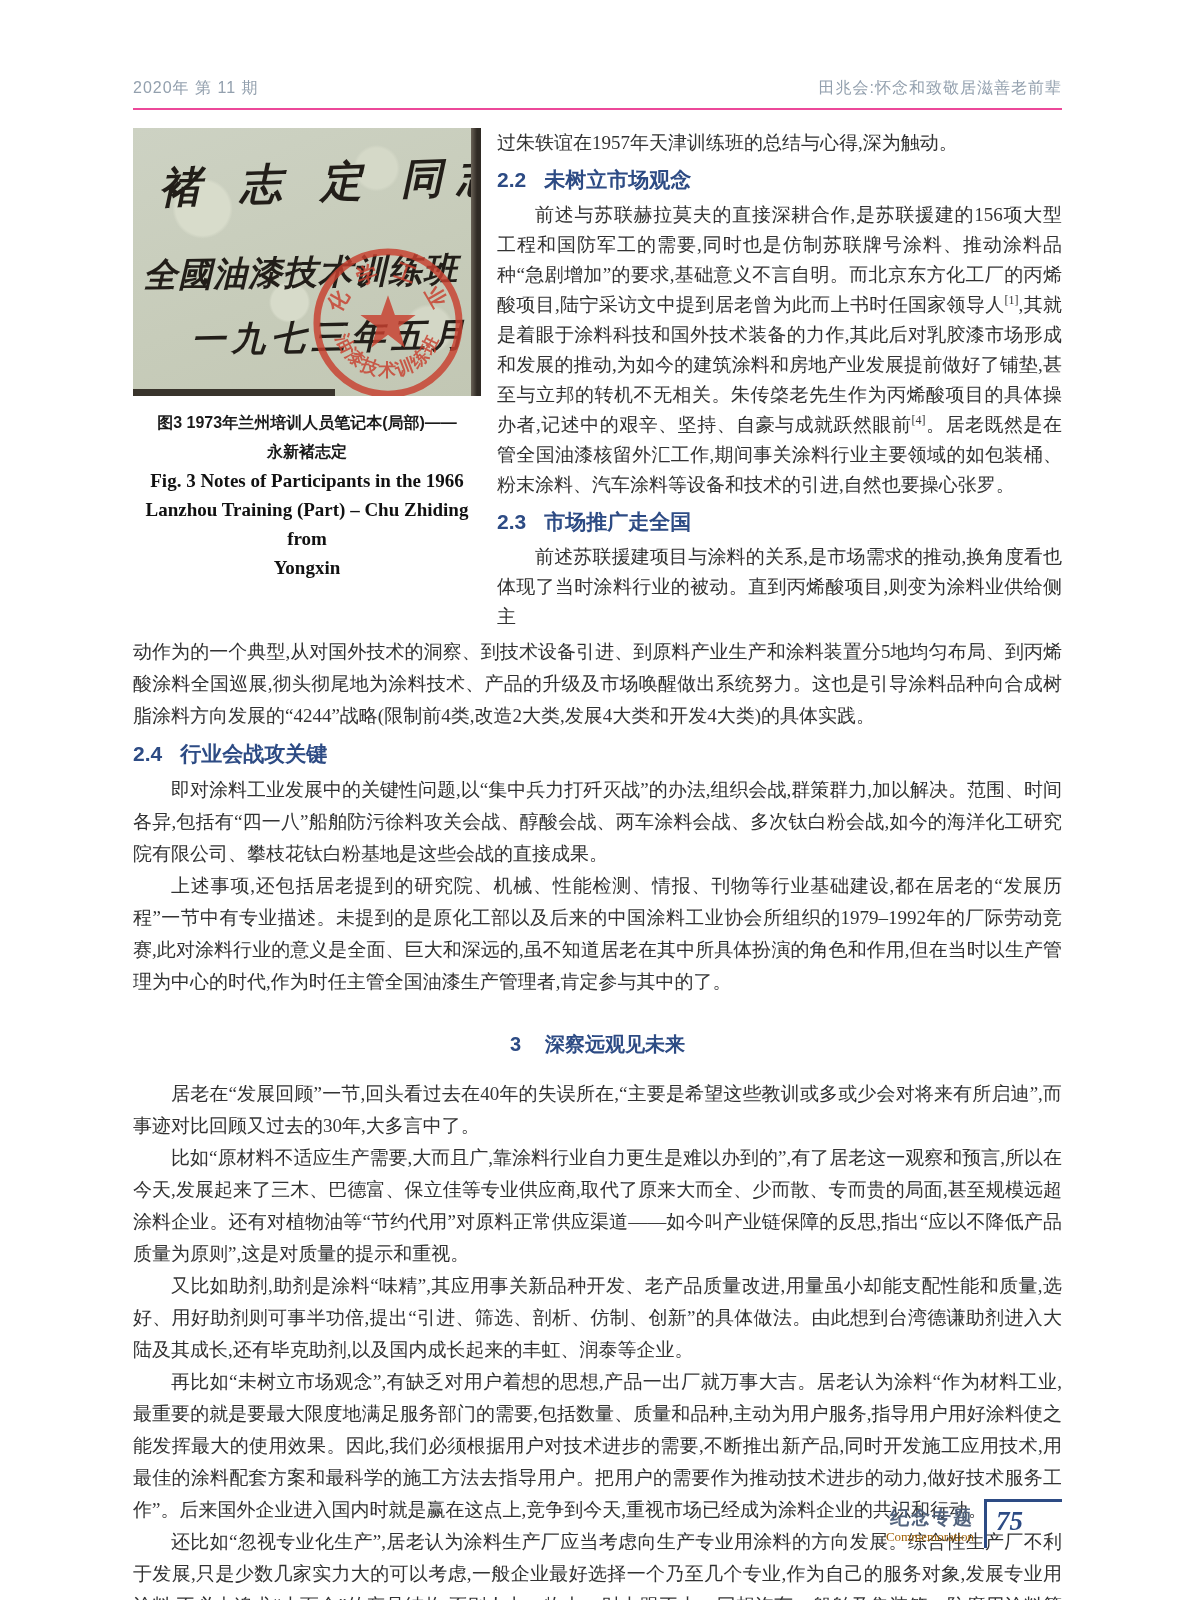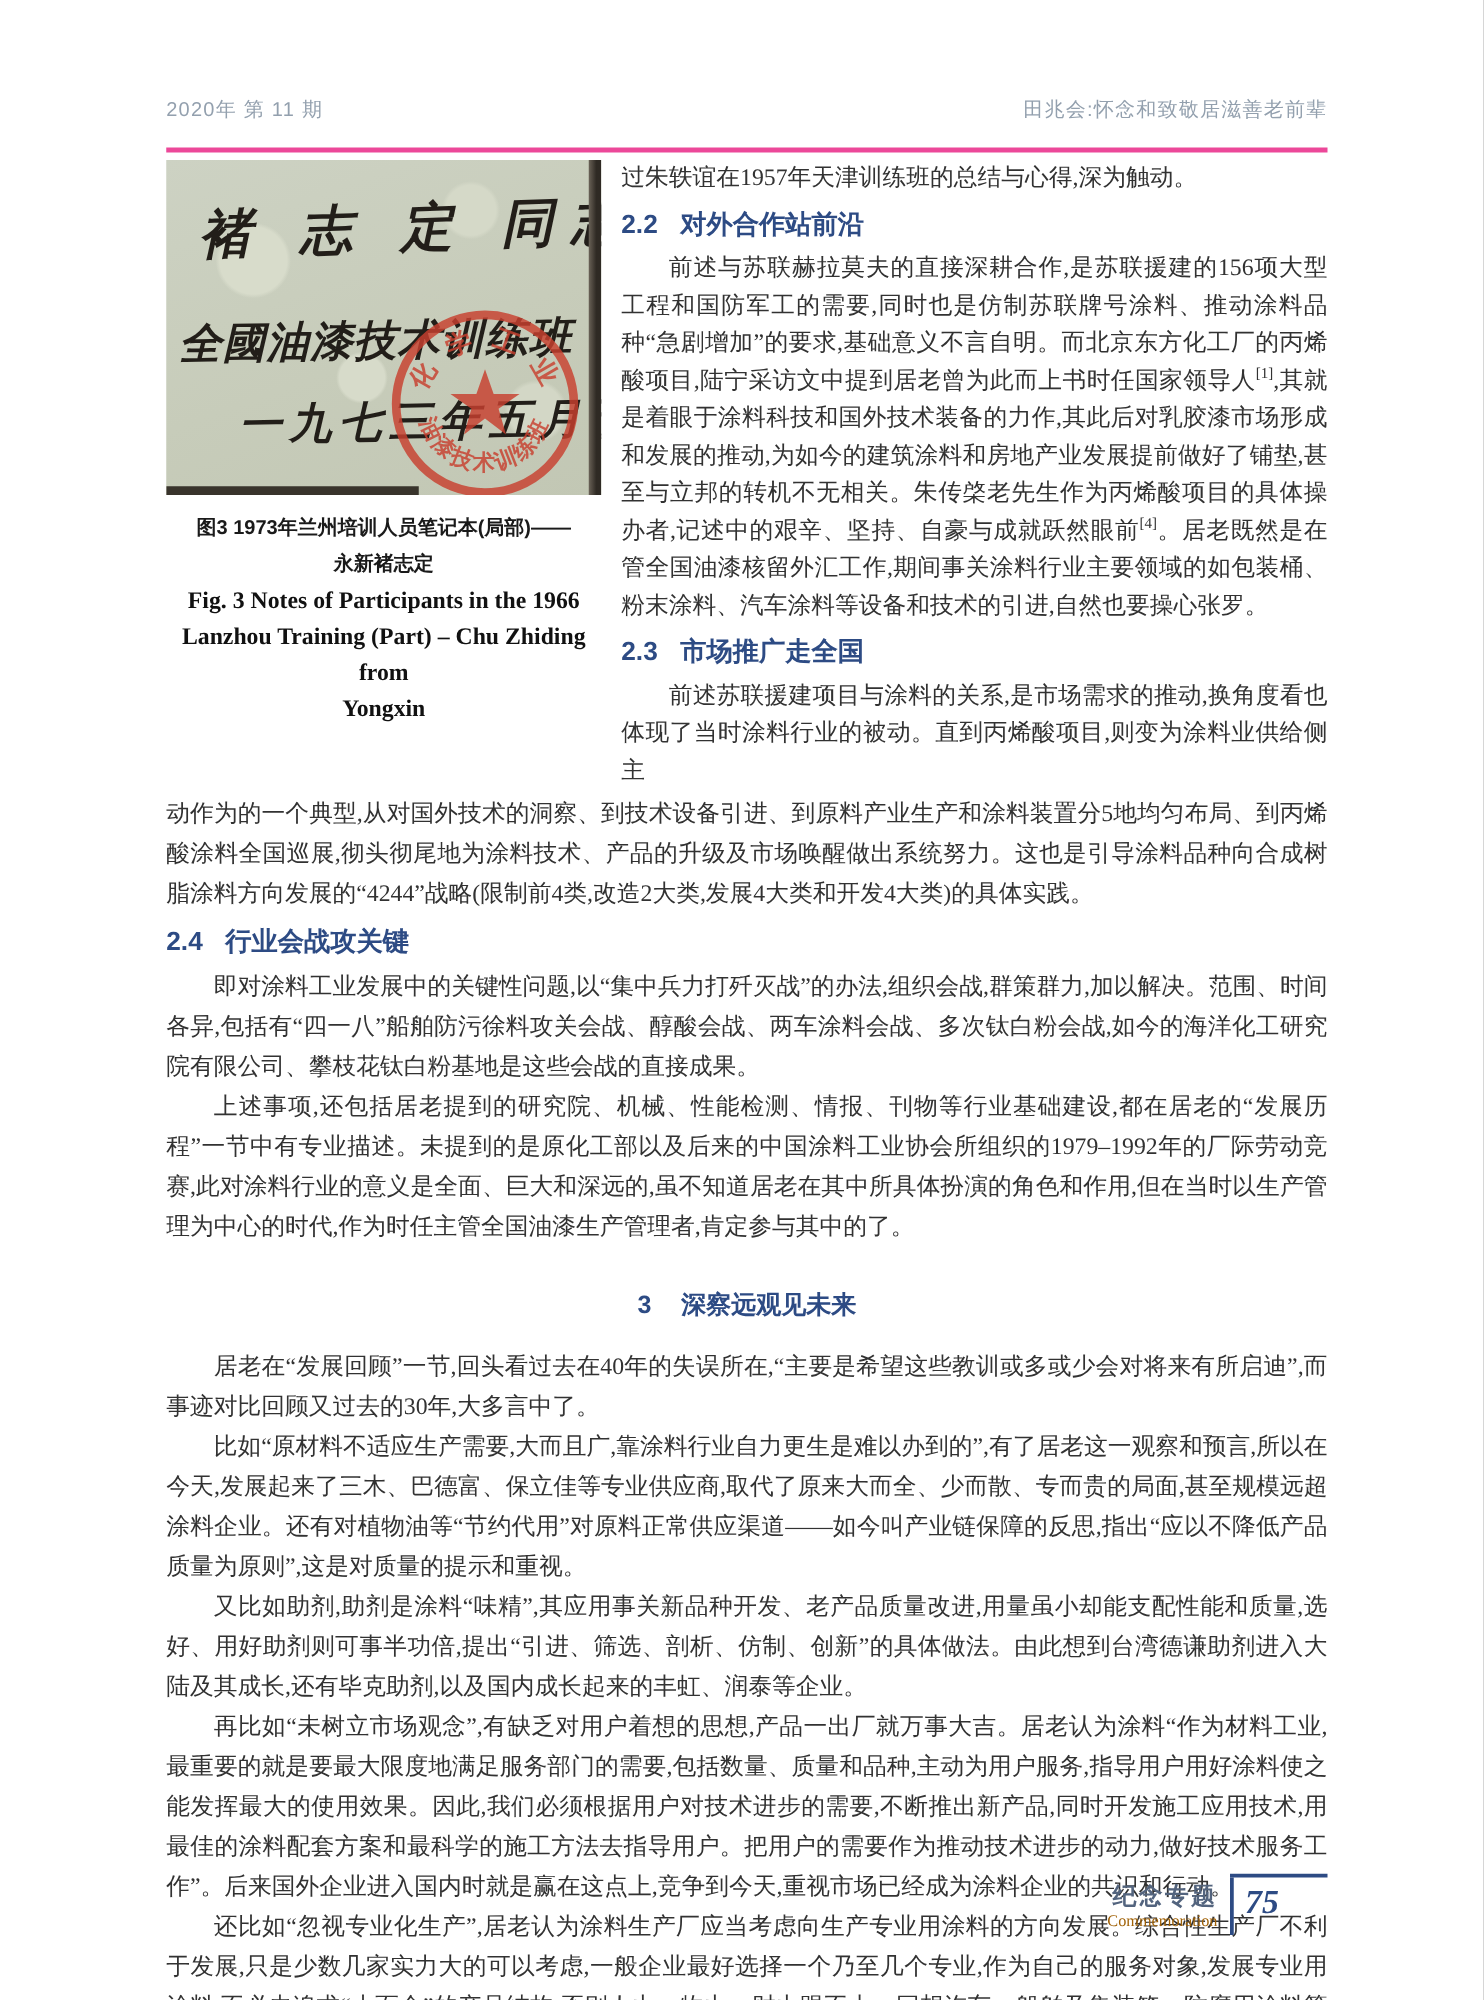--- a/index.html
+++ b/index.html
@@ -8,21 +8,21 @@
     margin:0 auto;overflow:hidden;
     font-family:"Liberation Serif","DejaVu Serif",serif;
     color:#323232;
   }
   
   .hdr{
     position:absolute;top:78px;left:133px;right:125px;
     display:flex;justify-content:space-between;align-items:flex-start;
     font-family:"Liberation Sans","DejaVu Sans",sans-serif;
     font-size:16px;color:#93a0ae;letter-spacing:1px;
-    border-bottom:4px solid #ec4899;padding-bottom:19px;
+    border-bottom:2px solid #ec4899;padding-bottom:9px;
   }
   
   .content{position:absolute;top:128px;left:133px;width:929px;}
   .toprow{display:flex;gap:16px;}
   .leftcol{width:348px;flex:0 0 348px;}
   .rightcol{flex:1;min-width:0;}
 
   
   .photo{
     position:relative;width:348px;height:268px;overflow:hidden;
@@ -125,21 +125,21 @@
           <div class="cap-cn">永新褚志定</div>
           <div class="cap-en">Fig. 3   Notes of Participants in the 1966</div>
           <div class="cap-en">Lanzhou Training (Part) – Chu Zhiding from</div>
           <div class="cap-en">Yongxin</div>
         </div>
       </div>
 
       <div class="rightcol">
         <p>过朱轶谊在1957年天津训练班的总结与心得,深为触动。</p>
         <div class="h2">
-          <span class="num">2.2</span><span>对外合作站前沿</span>
+          <span class="num">2.2</span><span>未树立市场观念</span>
         </div>
         <p class="indent"><span>前述与苏联赫拉莫夫的直接深耕合作,是苏联援建的156项大型工程和国防军工的需要,同时也是仿制苏联牌号涂料、推动涂料品种“急剧增加”的要求,基础意义不言自明。而北京东方化工厂的丙烯酸项目,陆宁采访文中提到居老曾为此而上书时任国家领导人</span><span class="sup">[1]</span><span>,其就是着眼于涂料科技和国外技术装备的力作,其此后对乳胶漆市场形成和发展的推动,为如今的建筑涂料和房地产业发展提前做好了铺垫,甚至与立邦的转机不无相关。朱传棨老先生作为丙烯酸项目的具体操办者,记述中的艰辛、坚持、自豪与成就跃然眼前</span><span class="sup">[4]</span><span>。居老既然是在管全国油漆核留外汇工作,期间事关涂料行业主要领域的如包装桶、粉末涂料、汽车涂料等设备和技术的引进,自然也要操心张罗。</span></p>
         <div class="h2">
           <span class="num">2.3</span><span>市场推广走全国</span>
         </div>
         <p class="indent">前述苏联援建项目与涂料的关系,是市场需求的推动,换角度看也体现了当时涂料行业的被动。直到丙烯酸项目,则变为涂料业供给侧主</p>
       </div>
     </div>
 
     <div class="full">

